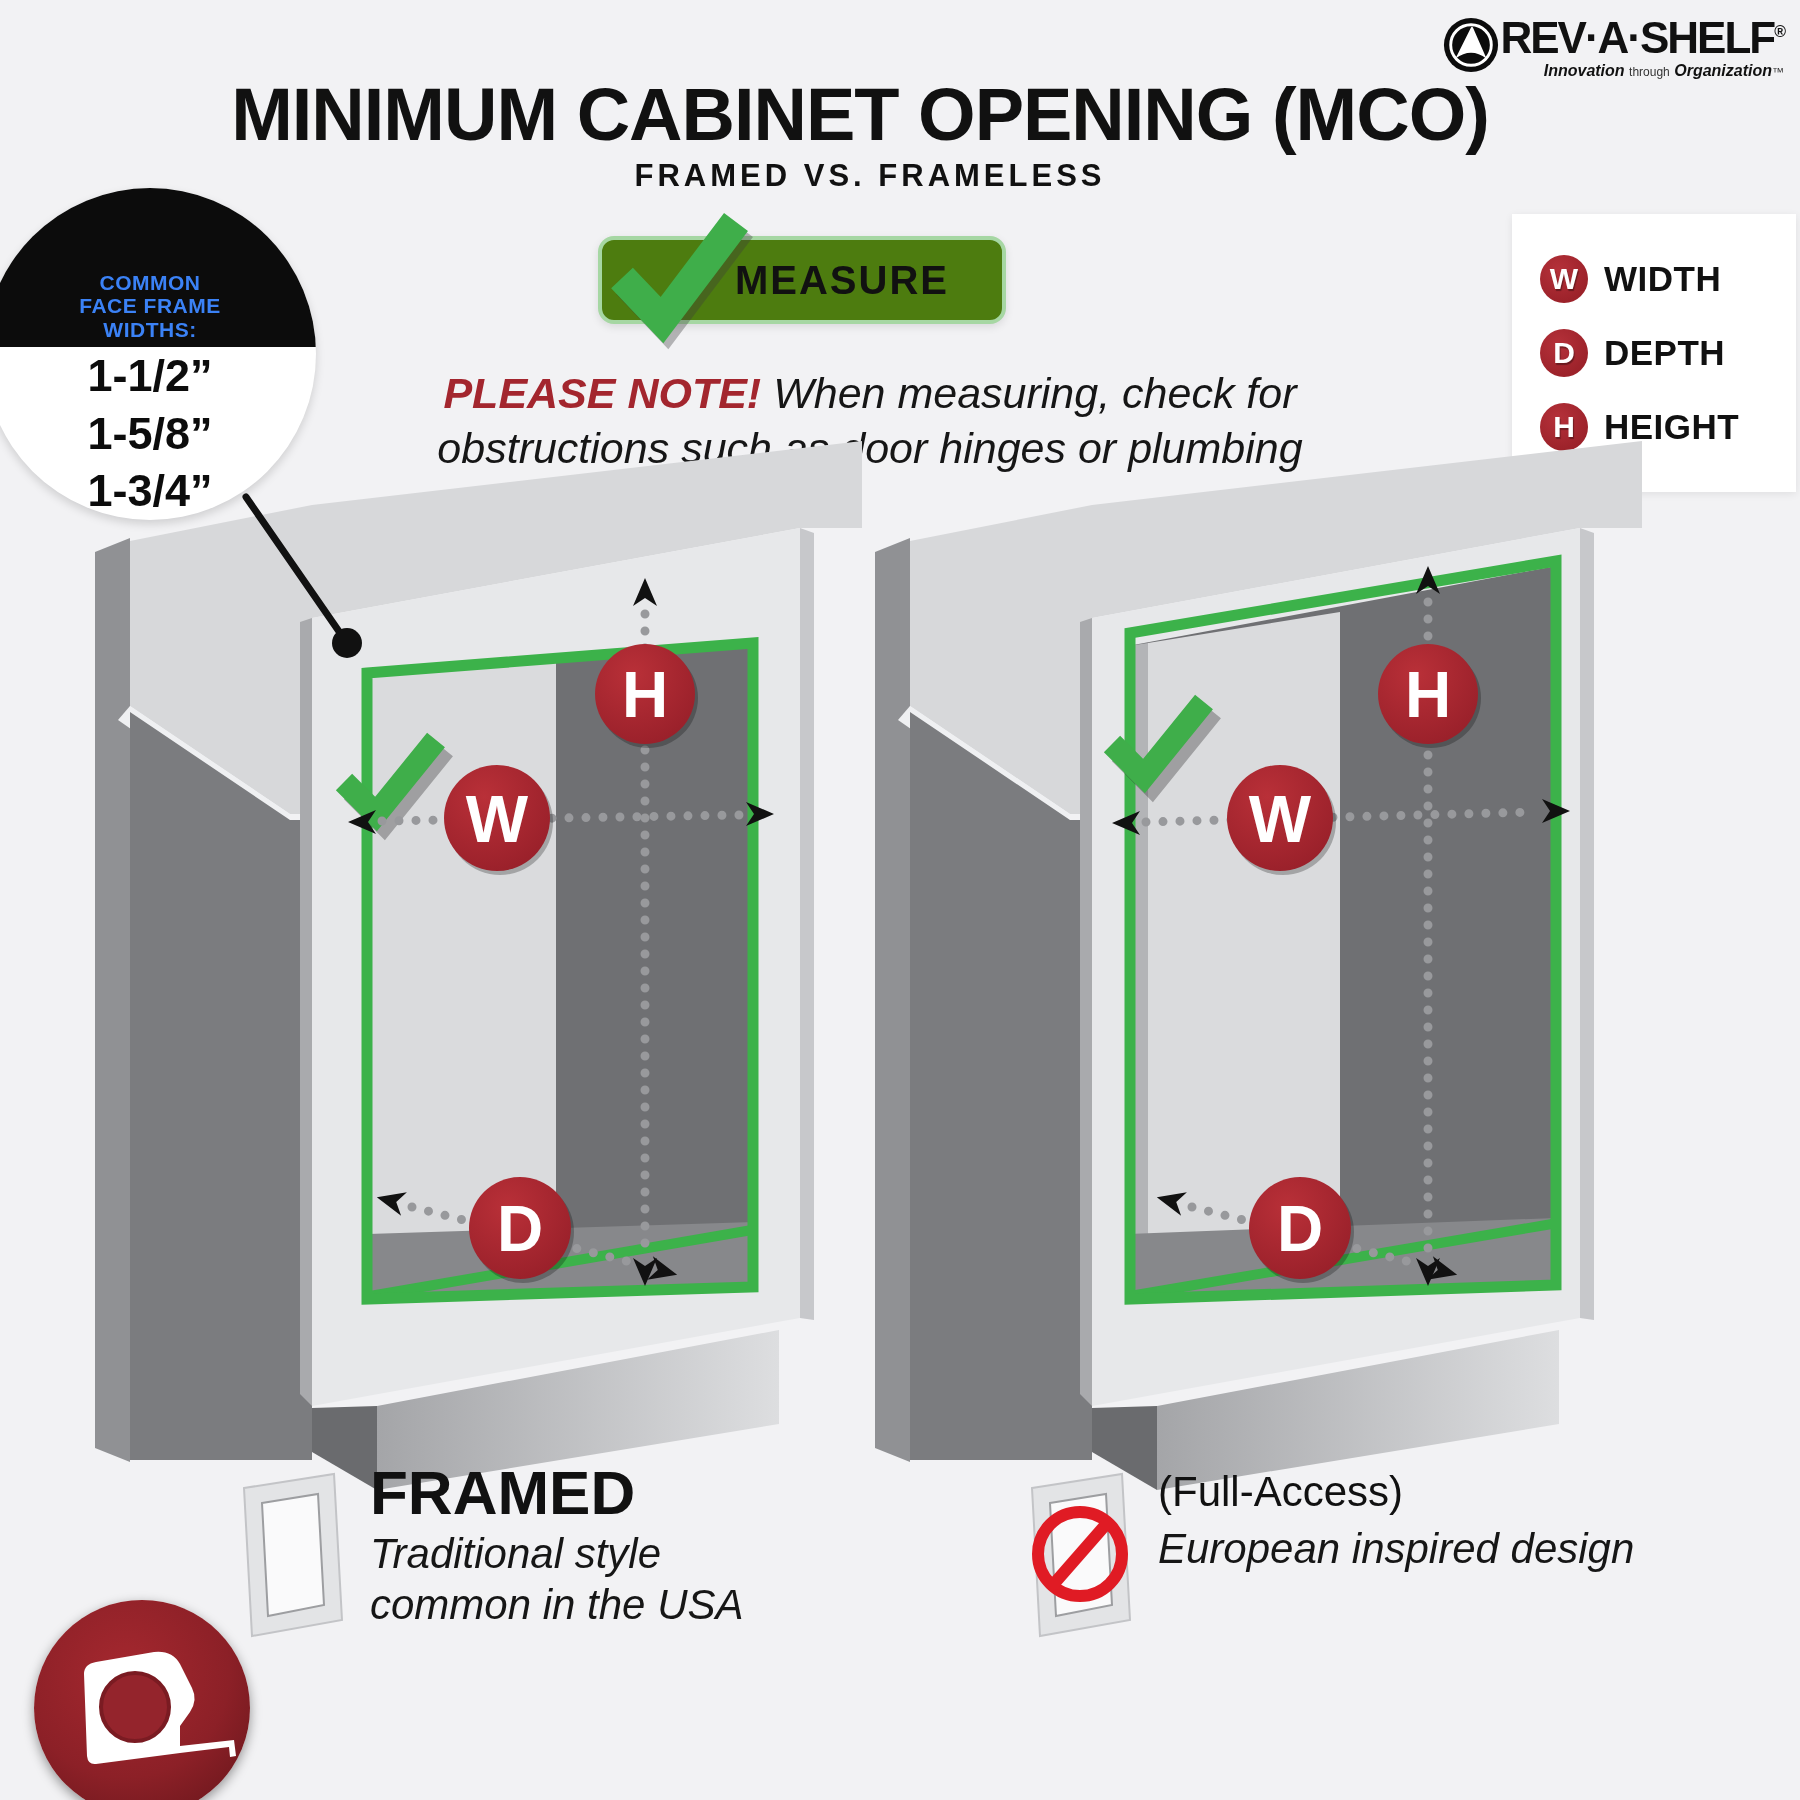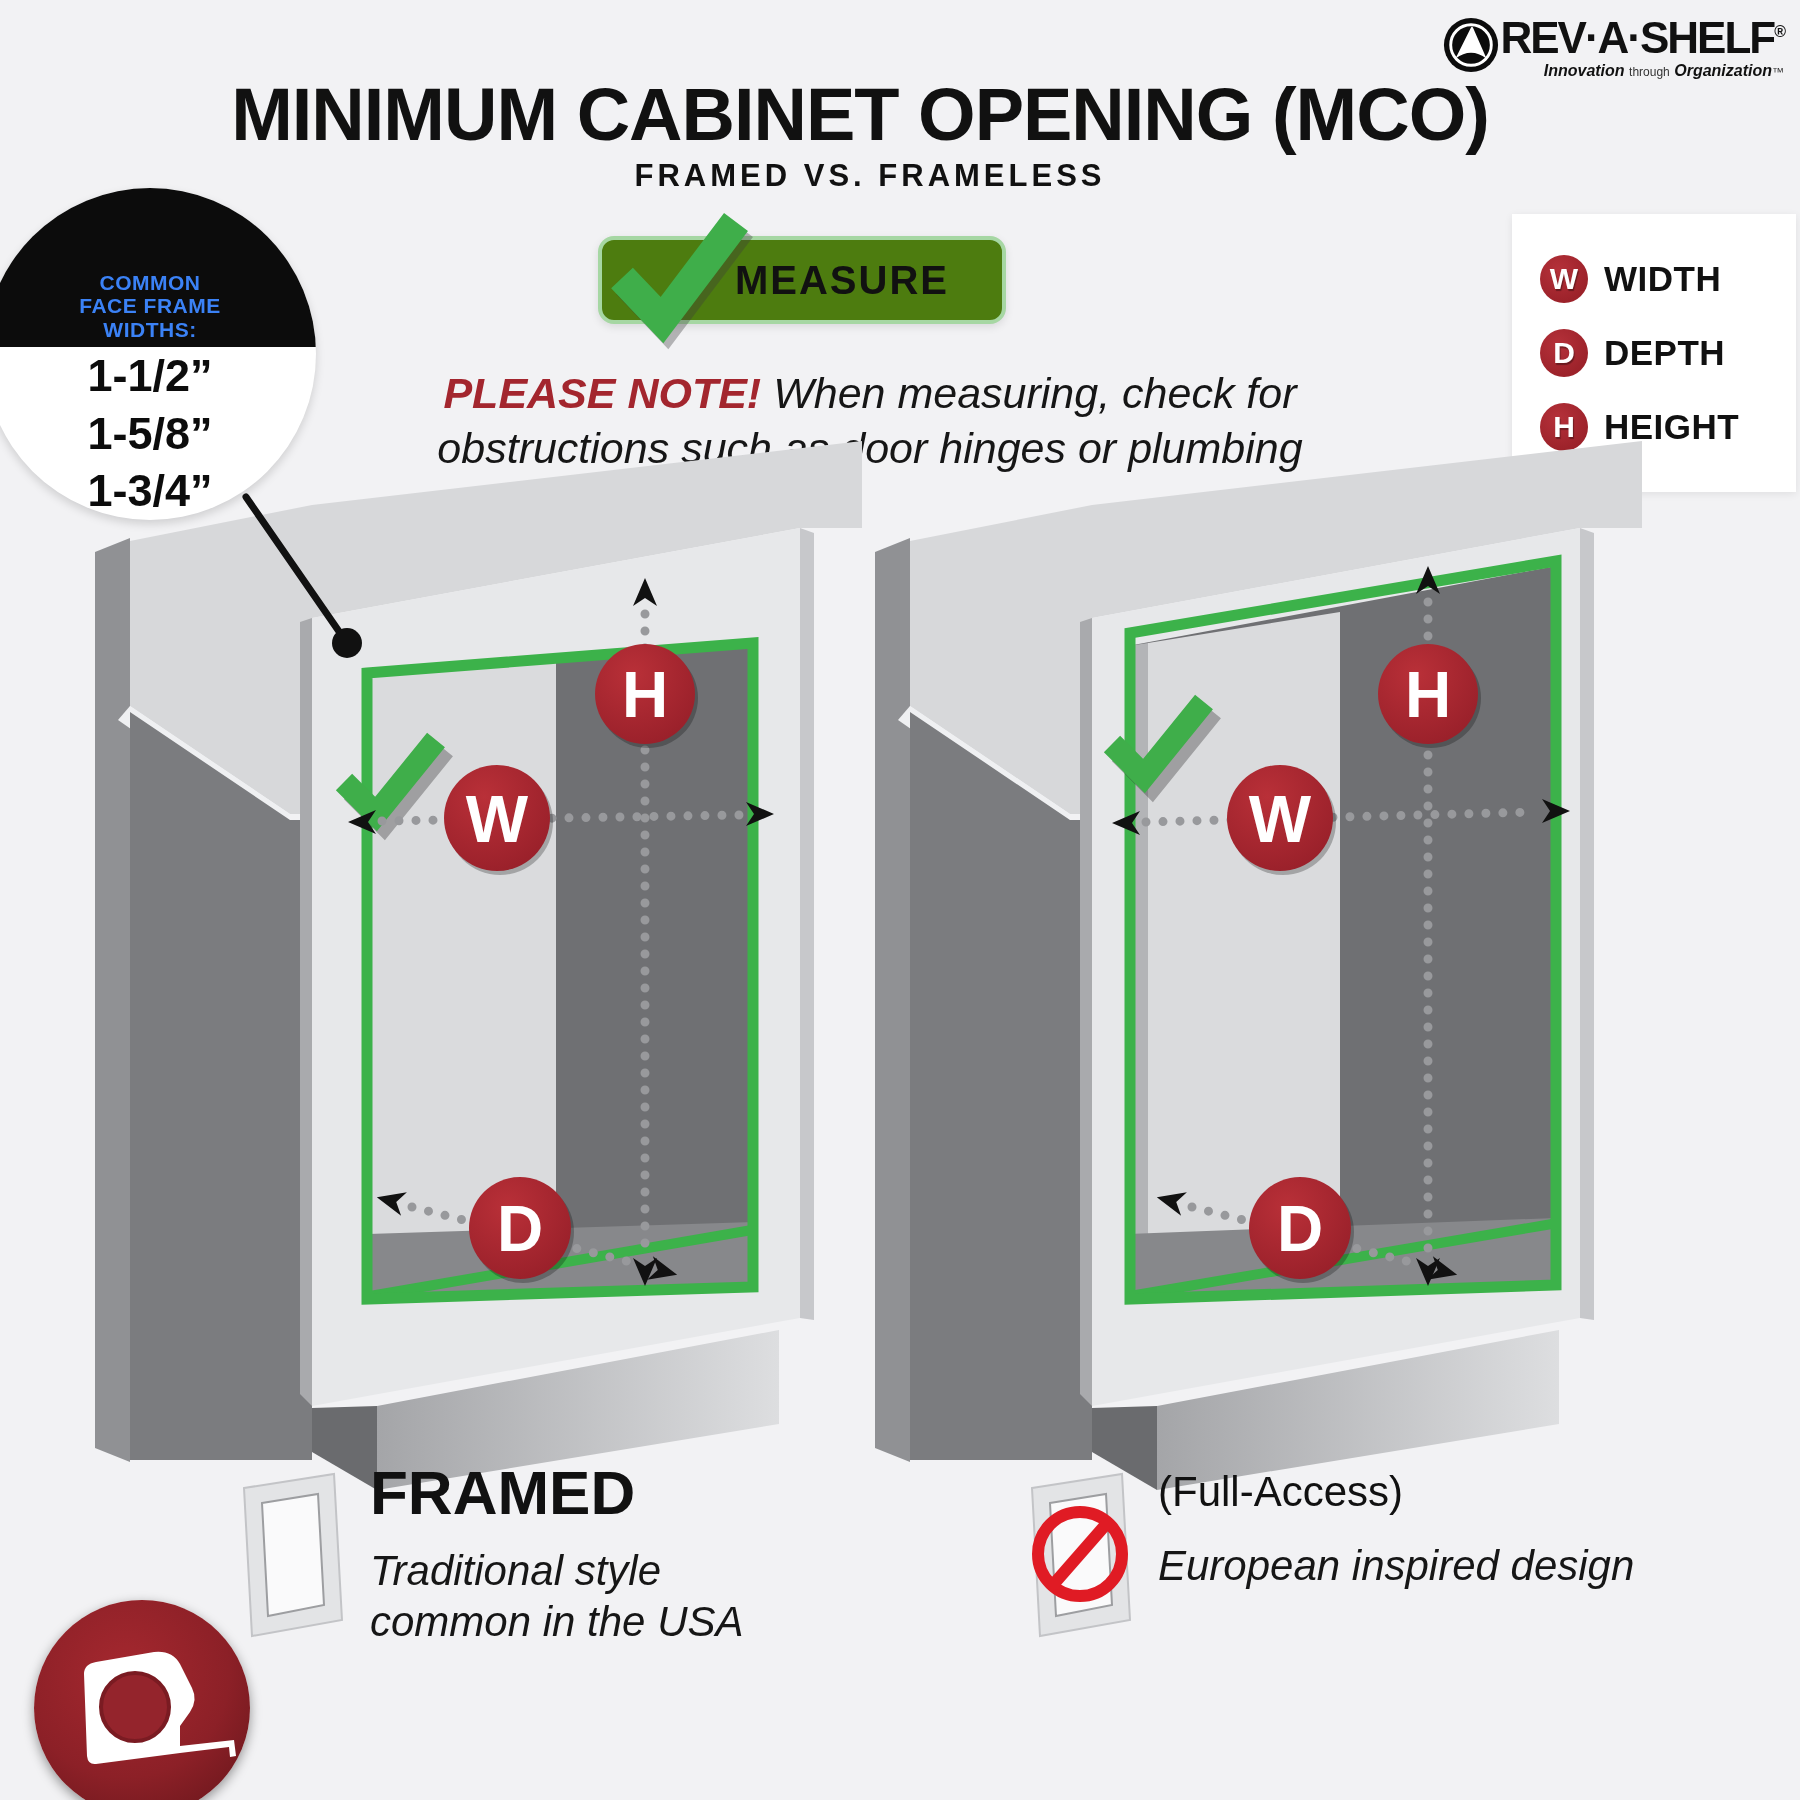--- a/index.html
+++ b/index.html
@@ -51,21 +51,21 @@
   .legend-label{font-size:35px;font-weight:800;letter-spacing:.5px;}
   
   .diagram-svg{position:absolute;left:0;top:420px;width:1800px;height:1080px;}
   
   .framed-block{position:absolute;left:240px;top:1462px;}
   .frameless-block{position:absolute;left:1028px;top:1462px;}
   .type-icon{position:absolute;left:0;top:8px;width:110px;height:170px;}
   .type-text{margin-left:130px;}
   .type-title{font-size:62px;font-weight:800;letter-spacing:0;line-height:1.0;}
   .type-sub{font-size:42px;line-height:1.25;margin-top:4px;}
-  .type-desc{font-size:42px;font-style:italic;line-height:1.22;margin-top:21px;color:#161616;}
+  .type-desc{font-size:42px;font-style:italic;line-height:1.22;margin-top:4px;color:#161616;}
   
   .banner{position:absolute;left:0;top:1698px;width:1800px;height:102px;
     background:linear-gradient(90deg,#414141 0%,#2a2a2a 45%,#121212 100%);
     display:flex;align-items:center;justify-content:center;}
   .banner span{color:#fff;font-weight:800;font-style:italic;font-size:76px;letter-spacing:30px;
     padding-left:240px;text-shadow:3px 4px 3px rgba(0,0,0,.55);white-space:nowrap;}
   
   .tape-badge{position:absolute;left:34px;top:1600px;width:216px;height:216px;border-radius:50%;
     background:radial-gradient(circle at 42% 34%,#a5282f,#8c2027 55%,#611419 100%);
     box-shadow:0 4px 12px rgba(0,0,0,.4);}

